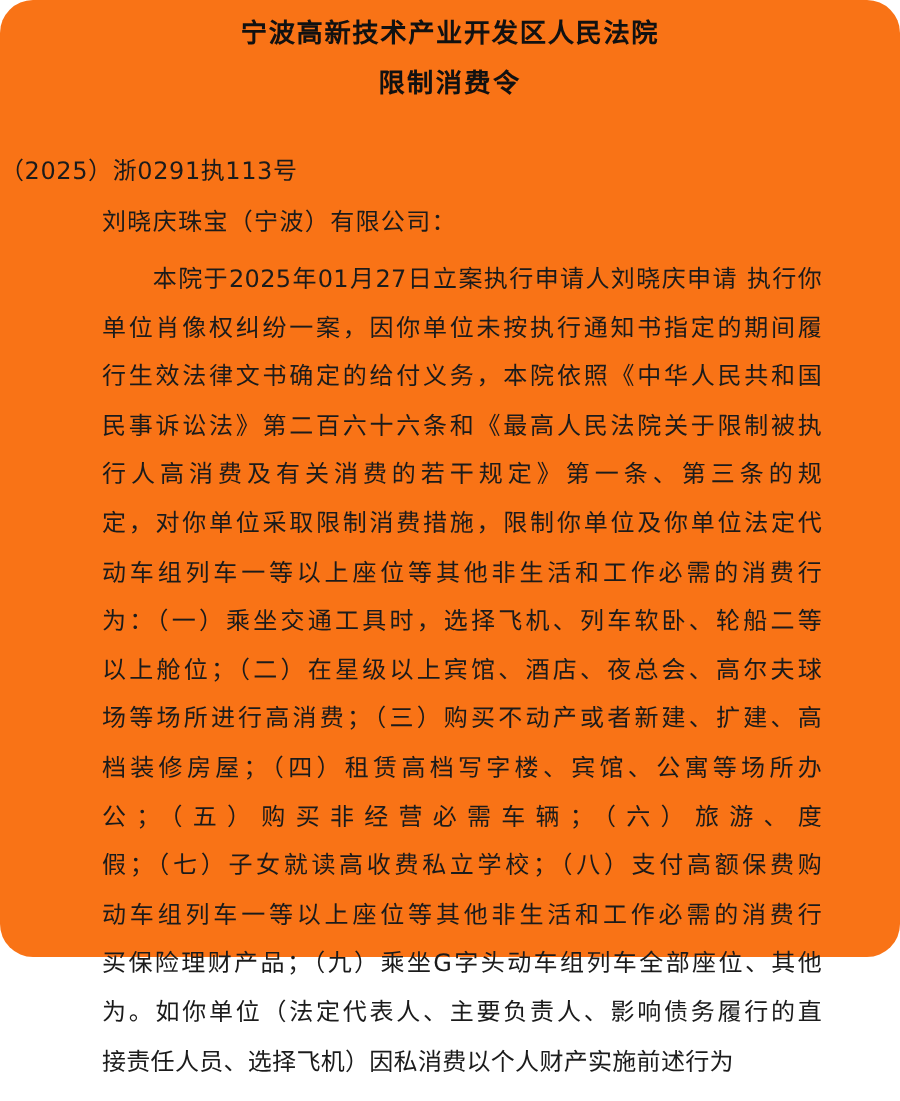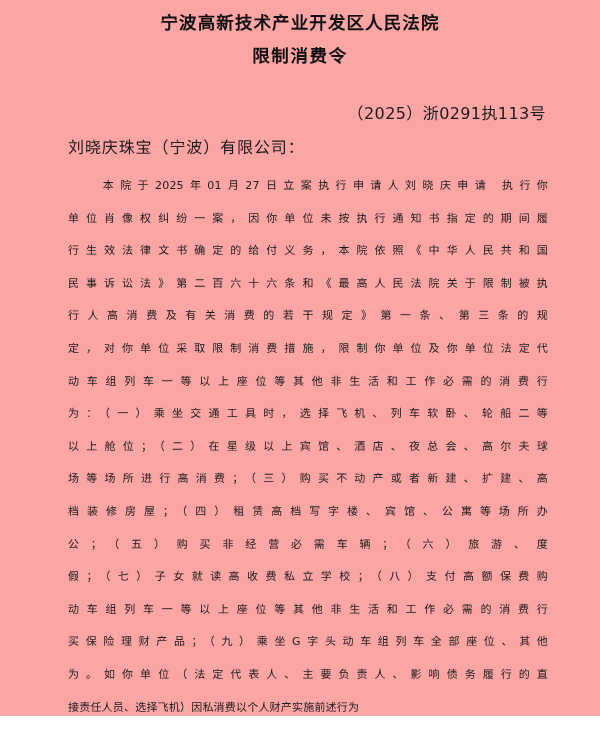--- a/index.html
+++ b/index.html
@@ -12,23 +12,24 @@
     width: 600px;
     height: 734px;
     overflow: hidden;
     font-family: "DejaVu Sans", "Liberation Sans", sans-serif;
     color: #1b1b1b;
   }
 
   .page {
     position: relative;
     width: 600px;
-    height: 716px;
-    background: #fca5a5;
+    height: 638px;
+    background: #f97316;
     box-sizing: border-box;
+    border-radius: 22px;
   }
 
   
   .doc-header {
     padding-top: 10px;
     text-align: center;
   }
   .court-name {
     font-size: 17.5px;
     font-weight: bold;
@@ -43,41 +44,40 @@
     line-height: 26px;
     margin-top: 7px;
     color: #111111;
     text-align: center;
   }
 
   
   .case-number-row {
     margin-top: 31px;
     padding-right: 54px;
-    text-align: right;
     font-size: 16px;
     letter-spacing: 0.4px;
     color: #1b1b1b;
   }
 
   
   .recipient {
     margin-top: 10px;
     padding-left: 68px;
     font-size: 16px;
     letter-spacing: 0.9px;
     color: #1b1b1b;
   }
 
   
   .body-text {
     margin-top: 12px;
     padding-left: 68px;
     padding-right: 52px;
-    font-size: 11px;
+    font-size: 16px;
     line-height: 32.6px;
     color: #1b1b1b;
   }
   .body-line {
     white-space: nowrap;
     text-align: justify;
     text-align-last: justify;
     letter-spacing: 0.2px;
   }
   .body-line.last-line {

